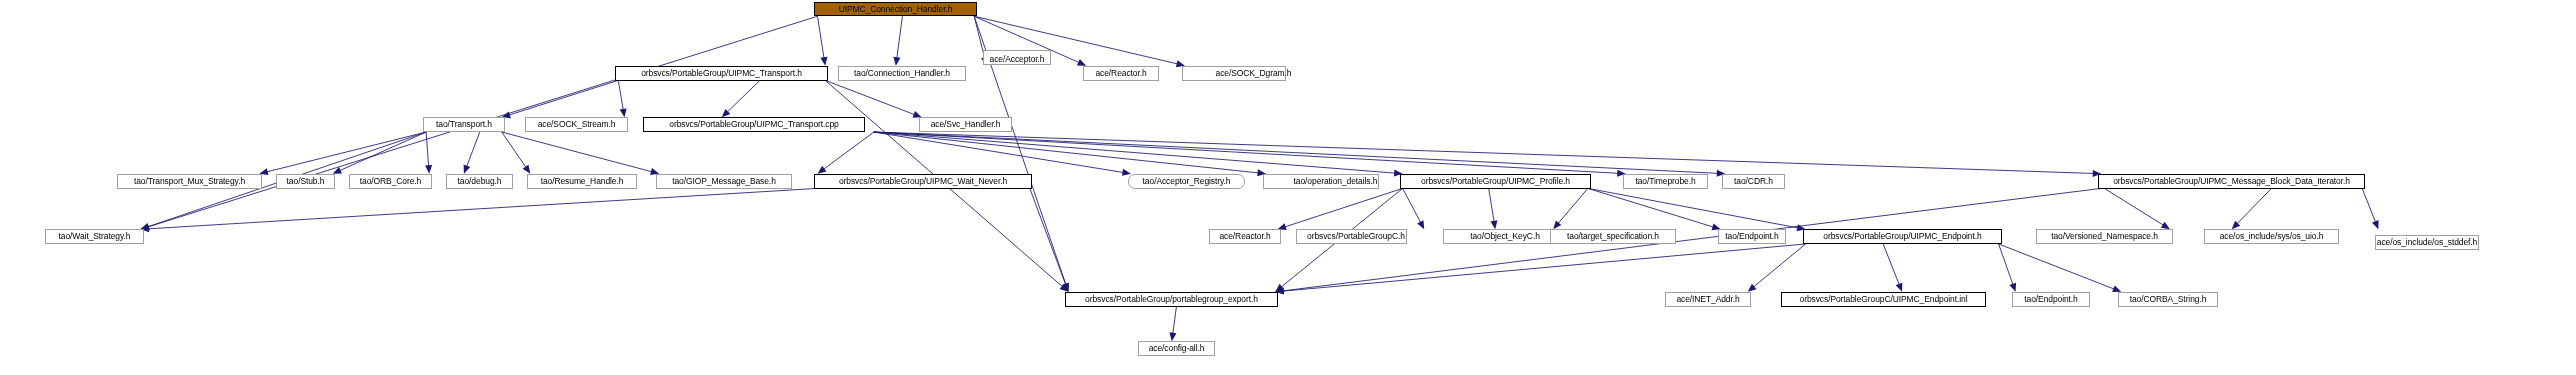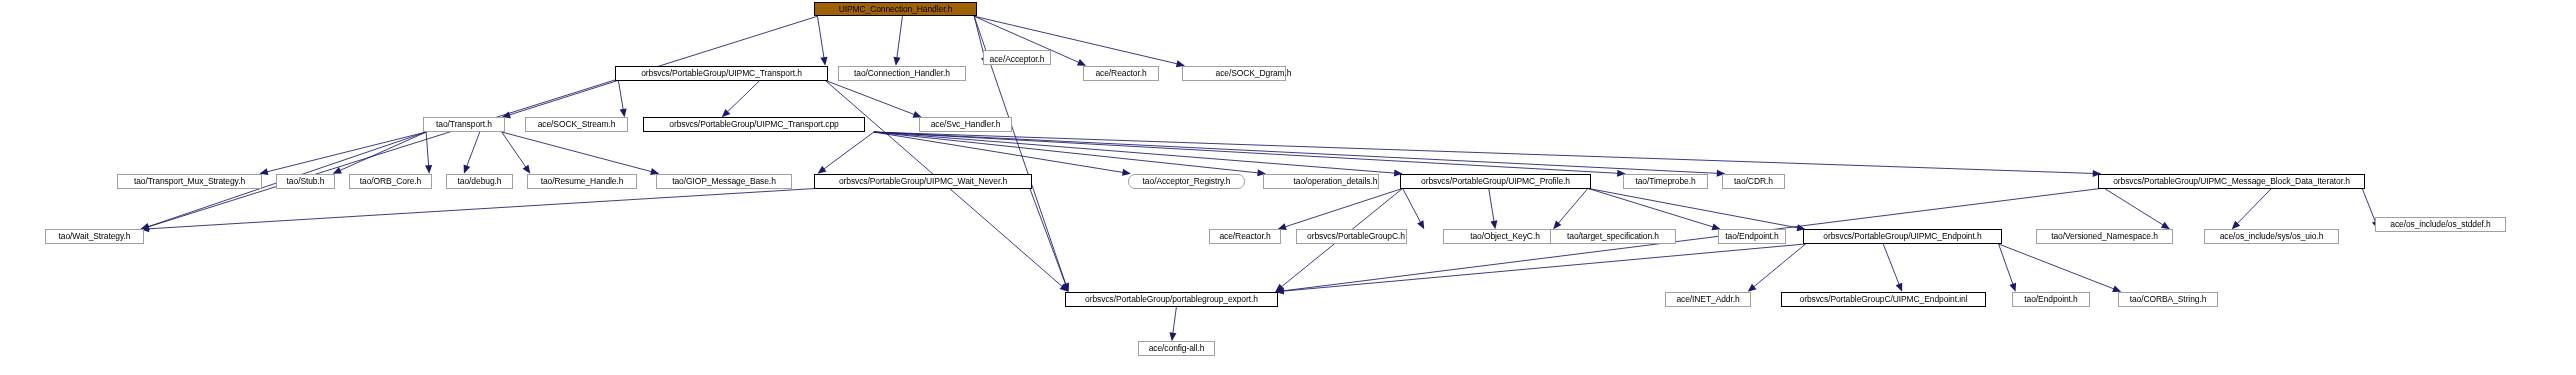--- a/index.html
+++ b/index.html
@@ -235,21 +235,21 @@
       </div>
       <div class="node bold" style="left: 1803px; top: 229px; width: 199px;">
         <span>orbsvcs/PortableGroup/UIPMC_Endpoint.h</span>
       </div>
       <div class="node" style="left: 2036px; top: 229px; width: 137px;">
         <span>tao/Versioned_Namespace.h</span>
       </div>
       <div class="node" style="left: 2204px; top: 229px; width: 135px;">
         <span>ace/os_include/sys/os_uio.h</span>
       </div>
-      <div class="node" style="left: 2375px; top: 217px; width: 131px;">
+      <div class="node" style="left: 2375px; top: 235px; width: 104px;">
         <span>ace/os_include/os_stddef.h</span>
       </div>
       <div class="node bold" style="left: 1065px; top: 292px; width: 213px;">
         <span>orbsvcs/PortableGroup/portablegroup_export.h</span>
       </div>
       <div class="node" style="left: 1665px; top: 292px; width: 86px;">
         <span>ace/INET_Addr.h</span>
       </div>
       <div class="node bold" style="left: 1781px; top: 292px; width: 205px;">
         <span>orbsvcs/PortableGroupC/UIPMC_Endpoint.inl</span>

